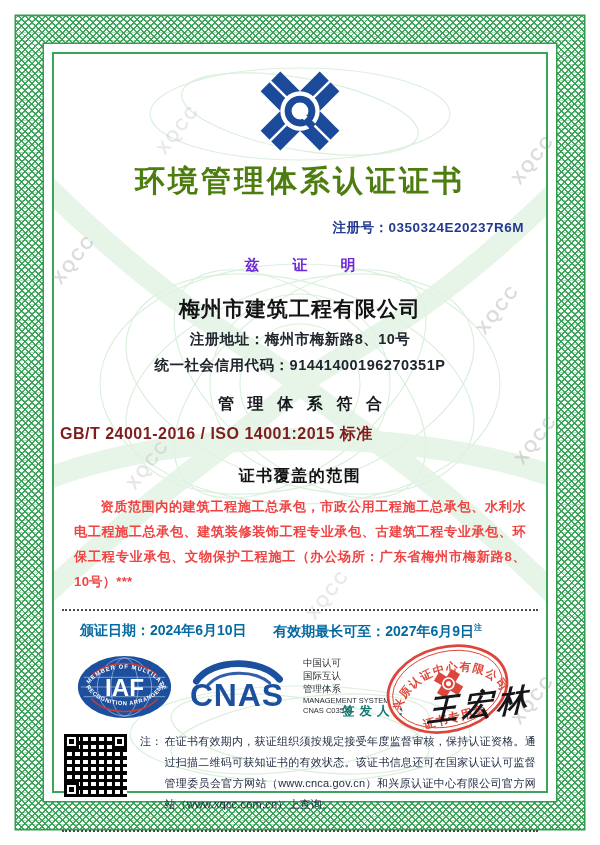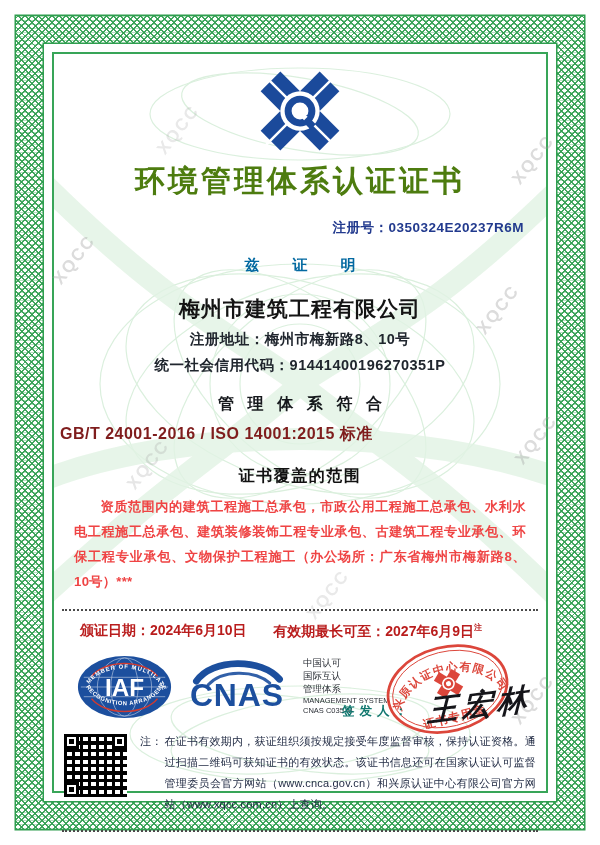--- a/index.html
+++ b/index.html
@@ -21,31 +21,31 @@
   .wm{position:absolute;z-index:5;color:#9a9a9a;opacity:.35;font-size:17px;letter-spacing:2px;
       transform:rotate(-52deg);pointer-events:none;font-weight:700;}
   .wm1{top:150px;left:505px;} .wm2{top:250px;left:46px;} .wm3{top:300px;left:470px;}
   .wm4{top:120px;left:150px;opacity:.22} .wm5{top:430px;left:508px;} .wm6{top:455px;left:120px;opacity:.25}
   .wm7{top:690px;left:505px;} .wm8{top:585px;left:300px;opacity:.22}
   
   .content{position:absolute;inset:54px;z-index:6;padding:0 6px;}
   .logo-main{display:block;margin:13px auto 6px;}
   .cert-title{text-align:center;font-size:30px;font-weight:700;color:#4d7c0f;letter-spacing:3px;margin-top:4px;}
   .reg-line{text-align:right;padding-right:16px;margin-top:17px;font-size:13.5px;font-weight:700;color:#223a8e;letter-spacing:.5px;}
-  .certify-heading{text-align:center;font-size:15px;font-weight:700;color:#0369a1;letter-spacing:2.2em;padding-left:2.2em;margin-top:19px;}
+  .certify-heading{text-align:center;font-size:15px;font-weight:700;color:#6d28d9;letter-spacing:2.2em;padding-left:2.2em;margin-top:19px;}
   .company{text-align:center;font-size:21px;font-weight:700;color:#141414;letter-spacing:1px;margin-top:20px;}
   .addr,.credit{text-align:center;font-size:14.5px;font-weight:700;color:#20262e;margin-top:7px;letter-spacing:.5px;}
   .conform{text-align:center;font-size:16px;font-weight:700;color:#15181c;letter-spacing:.85em;padding-left:.85em;margin-top:19px;}
   .std-line{font-size:16px;font-weight:700;color:#7f1d1d;margin-top:9px;letter-spacing:.5px;}
   .scope-heading{text-align:center;font-size:16px;font-weight:700;color:#111;letter-spacing:1.5px;margin-top:21px;}
   .scope-text{margin:7px 14px 12px;font-size:13.2px;line-height:25px;color:#ef4444;font-weight:700;
               text-align:justify;text-indent:2em;letter-spacing:.3px;}
   .dotsep{border-top:2px dotted #4a4a4a;margin:15px 2px 0;height:0;}
   .dates-row{display:flex;justify-content:space-between;padding:0 58px 0 20px;margin-top:11px;
-             font-size:14px;font-weight:700;color:#b91c1c;}
+             font-size:14px;font-weight:700;color:#0369a1;}
   .dates-row sup{font-size:8px;}
   
   .logos-row{position:relative;display:flex;align-items:center;margin:10px 0 0 16px;height:72px;}
   .accred{margin-left:8px;line-height:1.35;color:#2b2f36;}
   .accred .zh{font-size:9.5px;display:block;}
   .accred .en{font-size:7.5px;display:block;}
   .stamp-wrap{position:absolute;right:28px;top:-8px;transform:rotate(-14deg);opacity:.92;}
   .sig-label{position:absolute;right:128px;top:52px;font-size:12.5px;font-weight:700;color:#0f766e;letter-spacing:5px;z-index:7;}
   .sig-name{position:absolute;right:8px;top:34px;font-size:30px;font-weight:700;font-style:italic;
             color:#15151a;transform:rotate(-7deg) skewX(-8deg);letter-spacing:5px;z-index:8;}

